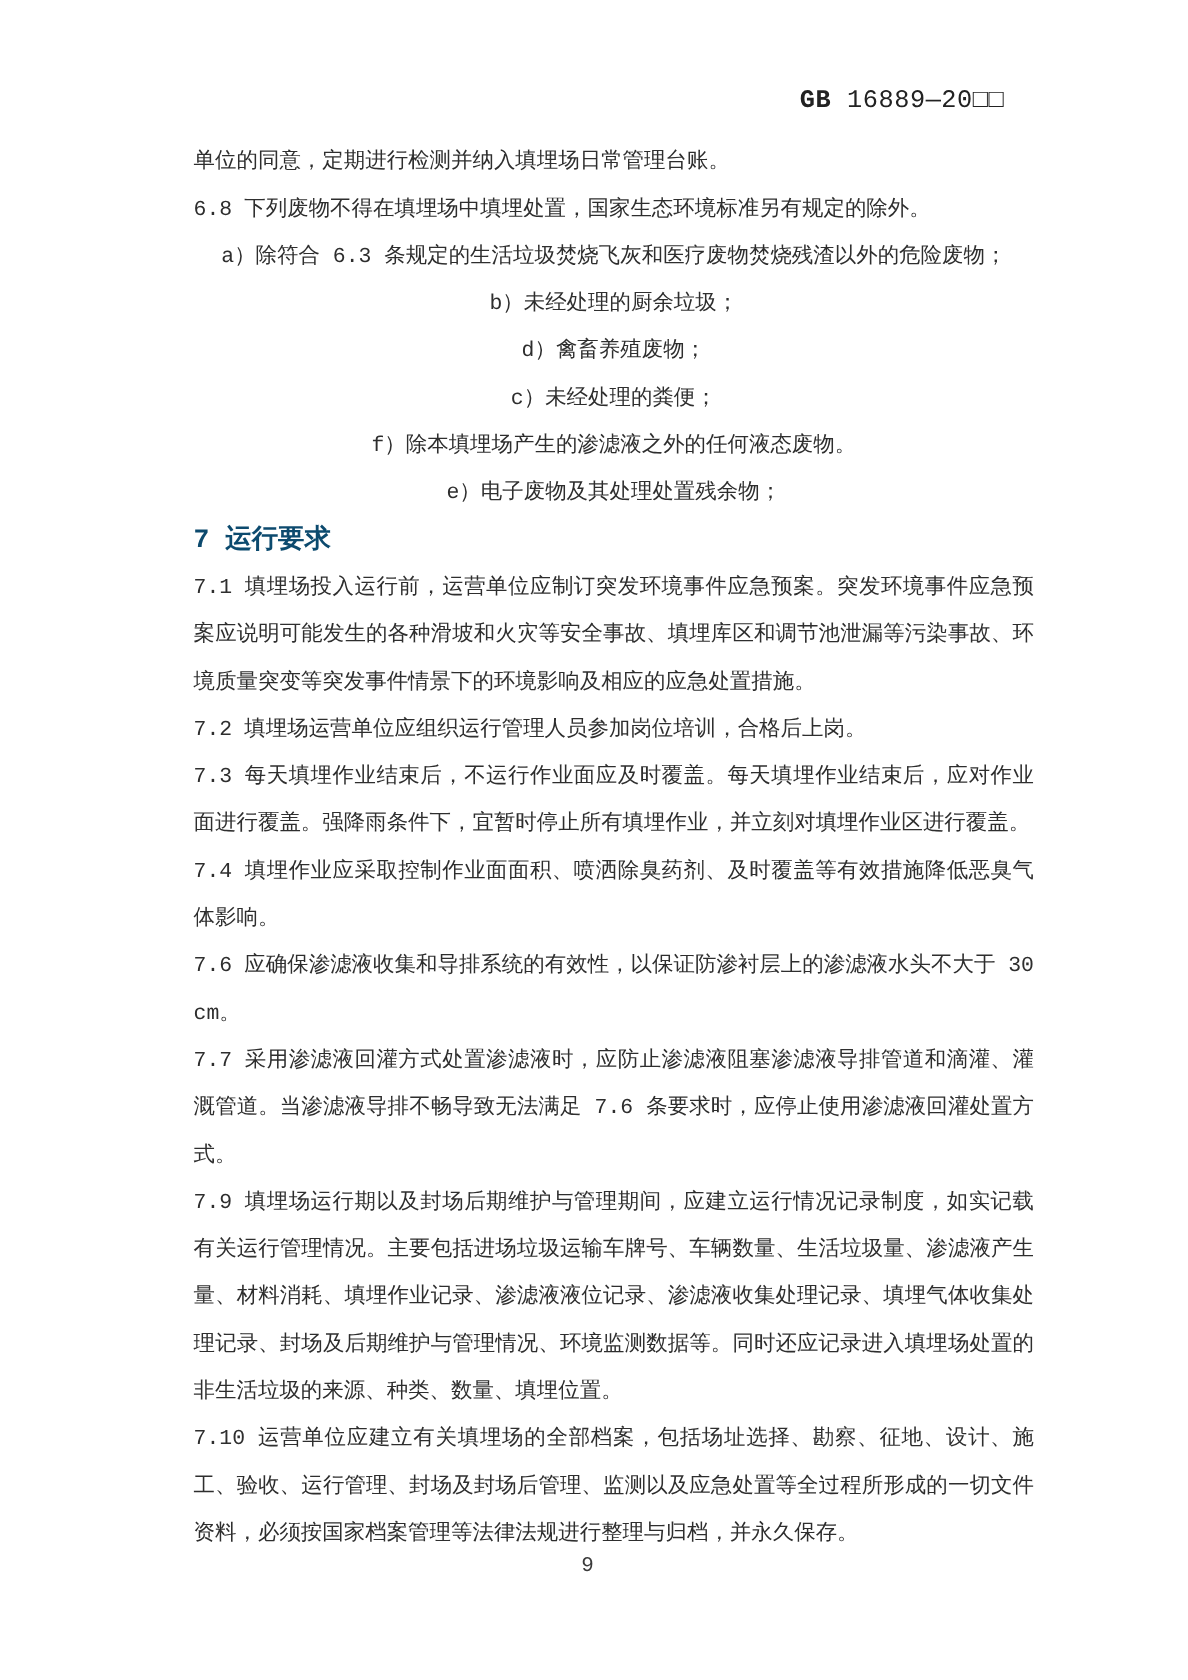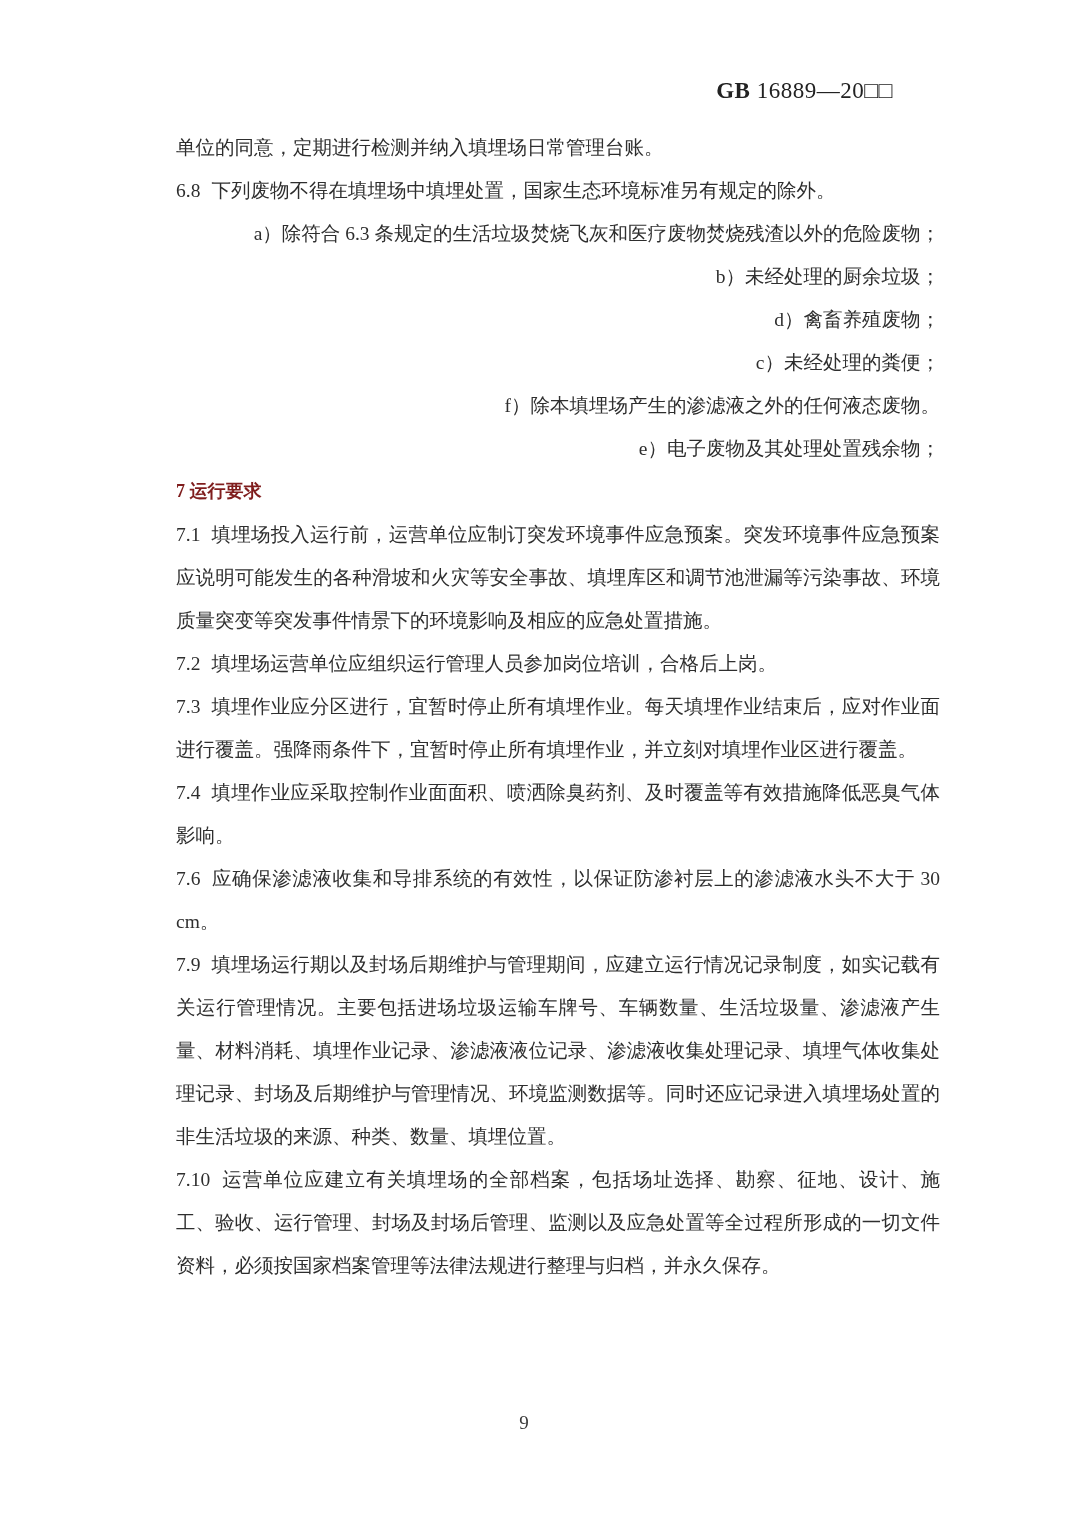--- a/index.html
+++ b/index.html
@@ -5,23 +5,24 @@
   html, body {
     margin: 0;
     padding: 0;
     background: #ffffff;
   }
   .page {
     position: relative;
     width: 1048px;
     height: 1527px;
     background: #ffffff;
-    font-family: Liberation Serif, serif;
+    font-family: Liberation Mono, monospace;
     color: #2e2e2e;
     overflow: hidden;
+    padding-left: 20px;
   }
   .header {
     position: absolute;
     top: 78px;
     right: 155px;
     font-size: 23px;
     letter-spacing: 0.5px;
     color: #222222;
   }
   .header .std-bold {
@@ -35,27 +36,27 @@
     font-size: 19.5px;
     line-height: 43px;
     text-align: justify;
     margin-left: 16px;
   }
   .content p, .content h2 {
     margin: 0;
     padding: 0;
   }
   .heading {
-    font-size: 18px;
+    font-size: 24px;
     font-weight: bold;
-    color: #7f1d1d;
+    color: #0c4a6e;
   }
   .item {
     padding-left: 42px;
-    text-align: right;
+    text-align: center;
   }
   .cnum {
     margin-right: 11px;
   }
   .footer {
     position: absolute;
     top: 1412px;
     left: 0;
     width: 100%;
     text-align: center;
@@ -84,27 +85,28 @@
     <p class="item">c）未经处理的粪便；</p>
     <p class="item">f）除本填埋场产生的渗滤液之外的任何液态废物。</p>
     <p class="item">e）电子废物及其处理处置残余物；</p>
 
     <h2 class="heading">7 运行要求</h2>
 
     <p><span class="cnum">7.1</span><span>填埋场投入运行前，运营单位应制订突发环境事件应急预案。突发环境事件应急预案应说明可能发生的各种滑坡和火灾等安全事故、填埋库区和调节池泄漏等污染事故、环境质量突变等突发事件情景下的环境影响及相应的应急处置措施。</span></p>
 
     <p><span class="cnum">7.2</span><span>填埋场运营单位应组织运行管理人员参加岗位培训，合格后上岗。</span></p>
 
-    <p><span class="cnum">7.3</span><span>填埋作业应分区进行，宜暂时停止所有填埋作业。每天填埋作业结束后，应对作业面进行覆盖。强降雨条件下，宜暂时停止所有填埋作业，并立刻对填埋作业区进行覆盖。</span></p>
+    <p><span class="cnum">7.3</span><span>每天填埋作业结束后，不运行作业面应及时覆盖。每天填埋作业结束后，应对作业面进行覆盖。强降雨条件下，宜暂时停止所有填埋作业，并立刻对填埋作业区进行覆盖。</span></p>
 
     <p><span class="cnum">7.4</span><span>填埋作业应采取控制作业面面积、喷洒除臭药剂、及时覆盖等有效措施降低恶臭气体影响。</span></p>
 
 
     <p><span class="cnum">7.6</span><span>应确保渗滤液收集和导排系统的有效性，以保证防渗衬层上的渗滤液水头不大于 30 cm。</span></p>
 
+    <p><span class="cnum">7.7</span><span>采用渗滤液回灌方式处置渗滤液时，应防止渗滤液阻塞渗滤液导排管道和滴灌、灌溉管道。当渗滤液导排不畅导致无法满足 7.6 条要求时，应停止使用渗滤液回灌处置方式。</span></p>
 
 
     <p><span class="cnum">7.9</span><span>填埋场运行期以及封场后期维护与管理期间，应建立运行情况记录制度，如实记载有关运行管理情况。主要包括进场垃圾运输车牌号、车辆数量、生活垃圾量、渗滤液产生量、材料消耗、填埋作业记录、渗滤液液位记录、渗滤液收集处理记录、填埋气体收集处理记录、封场及后期维护与管理情况、环境监测数据等。同时还应记录进入填埋场处置的非生活垃圾的来源、种类、数量、填埋位置。</span></p>
 
     <p><span class="cnum">7.10</span><span>运营单位应建立有关填埋场的全部档案，包括场址选择、勘察、征地、设计、施工、验收、运行管理、封场及封场后管理、监测以及应急处置等全过程所形成的一切文件资料，必须按国家档案管理等法律法规进行整理与归档，并永久保存。</span></p>
 
   </div>
 
   <div class="footer">
     <span>9</span>

